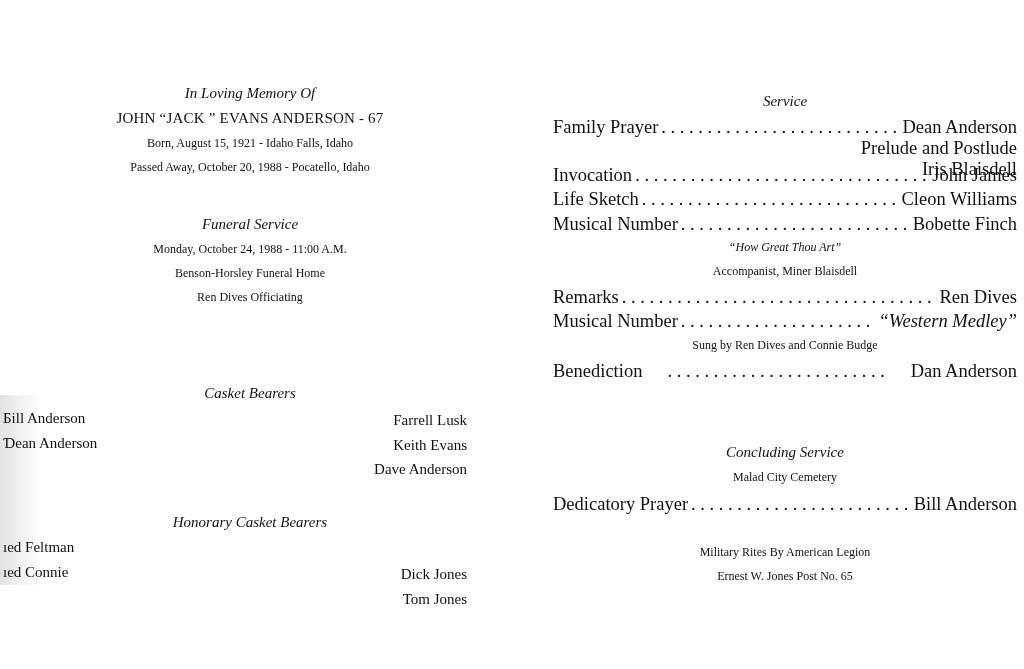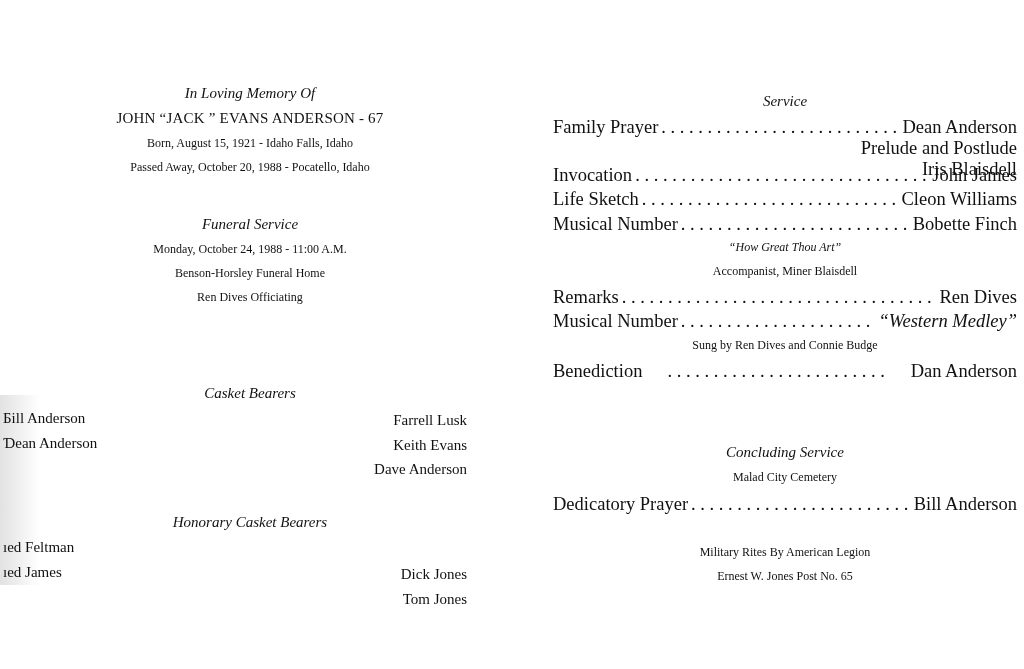--- a/index.html
+++ b/index.html
@@ -56,21 +56,21 @@
   </div>
   <div class="col" style="right:33px; top:408px; text-align:right;">
     <div>Farrell Lusk</div>
     <div>Keith Evans</div>
     <div>Dave Anderson</div>
   </div>
 
   <div class="center hdr" style="top:514px;">Honorary Casket Bearers</div>
   <div class="col" style="left:3px; top:535px;">
     <div>ıed Feltman</div>
-    <div>ıed James</div>
+    <div>ıed Connie</div>
   </div>
   <div class="col" style="right:33px; top:562px; text-align:right;">
     <div>Dick Jones</div>
     <div>Tom Jones</div>
   </div>
 </div>
 
 <div class="page right">
   <div class="center hdr" style="top:93px;">Service</div>
 

